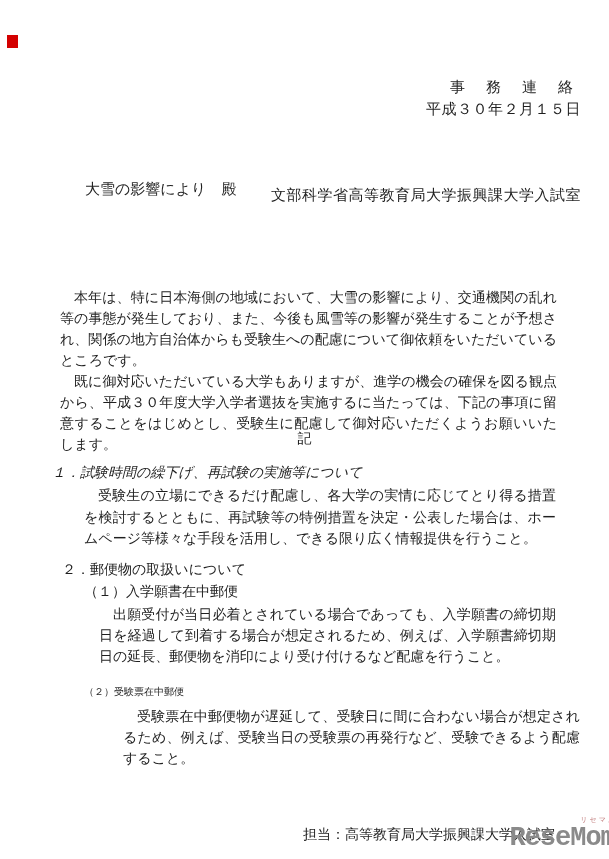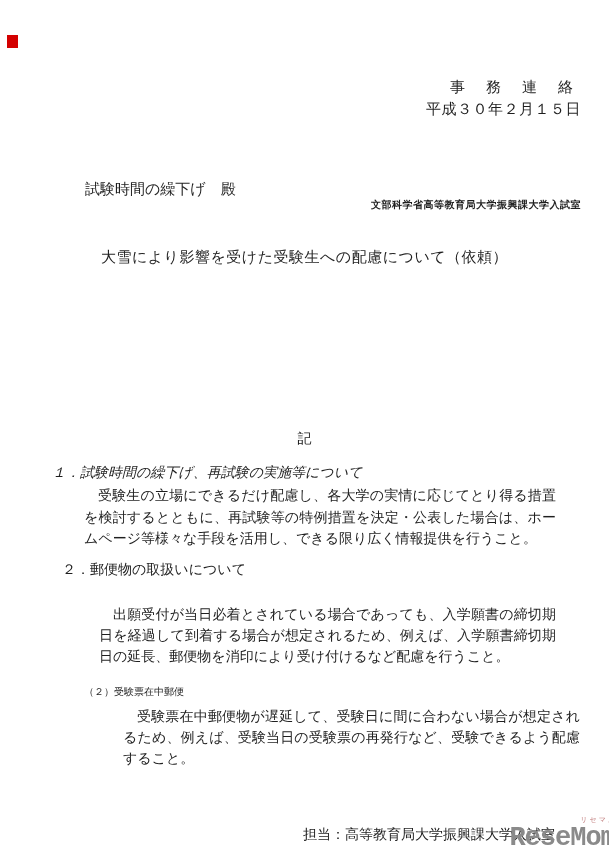--- a/index.html
+++ b/index.html
@@ -29,22 +29,22 @@
   }
   .doc-date{
     position:absolute;top:100px;right:56px;
     font-size:15px;letter-spacing:0.5px;white-space:pre;
   }
   .addressee{
     position:absolute;left:85px;top:132px;
     font-size:15px;line-height:23px;white-space:pre;
   }
   .sender{
-    position:absolute;top:198px;right:56px;
-    font-size:10px;letter-spacing:0.5px;white-space:pre;font-weight:bold;
+    position:absolute;top:186px;right:56px;
+    font-size:15px;letter-spacing:0.5px;white-space:pre;
   }
   .doc-title{
     position:absolute;top:248px;left:0;width:609px;
     text-align:center;font-size:15px;letter-spacing:0.5px;
   }
   .body-block{
     position:absolute;left:60px;top:287px;width:497px;
     font-size:14px;line-height:21px;text-align:justify;
   }
   .body-block p{margin:0;text-indent:1em;}
@@ -104,35 +104,39 @@
 <body>
 
 <div class="page">
 
   <div class="corner-mark"></div>
 
   <div class="doc-type">事　務　連　絡</div>
   <div class="doc-date">平成３０年２月１５日</div>
 
   <div class="addressee">
-    <div>試験時間の繰下げ　殿</div>
+    <div>大雪の影響により　殿</div>
   </div>
 
   <div class="sender">文部科学省高等教育局大学振興課大学入試室</div>
 
-  <div class="doc-title">大雪により影響を受けた受験生への配慮について（依頼）</div>
 
+  <div class="body-block">
+    <p>本年は、特に日本海側の地域において、大雪の影響により、交通機関の乱れ等の事態が発生しており、また、今後も風雪等の影響が発生することが予想され、関係の地方自治体からも受験生への配慮について御依頼をいただいているところです。</p>
+    <p>既に御対応いただいている大学もありますが、進学の機会の確保を図る観点から、平成３０年度大学入学者選抜を実施するに当たっては、下記の事項に留意することをはじめとし、受験生に配慮して御対応いただくようお願いいたします。</p>
+  </div>
 
   <div class="record-marker">記</div>
 
   <div class="sec1-heading">１．試験時間の繰下げ、再試験の実施等について</div>
   <div class="sec1-body">受験生の立場にできるだけ配慮し、各大学の実情に応じてとり得る措置を検討するとともに、再試験等の特例措置を決定・公表した場合は、ホームページ等様々な手段を活用し、できる限り広く情報提供を行うこと。</div>
 
   <div class="sec2-heading">２．郵便物の取扱いについて</div>
 
+  <div class="sub1-heading">（１）入学願書在中郵便</div>
   <div class="sub1-body">出願受付が当日必着とされている場合であっても、入学願書の締切期日を経過して到着する場合が想定されるため、例えば、入学願書締切期日の延長、郵便物を消印により受け付けるなど配慮を行うこと。</div>
 
   <div class="sub2-heading">（２）受験票在中郵便</div>
   <div class="sub2-body">受験票在中郵便物が遅延して、受験日に間に合わない場合が想定されるため、例えば、受験当日の受験票の再発行など、受験できるよう配慮すること。</div>
 
   <div class="contact">
     <div>担当：高等教育局大学振興課大学入試室</div>
     
   </div>
 

